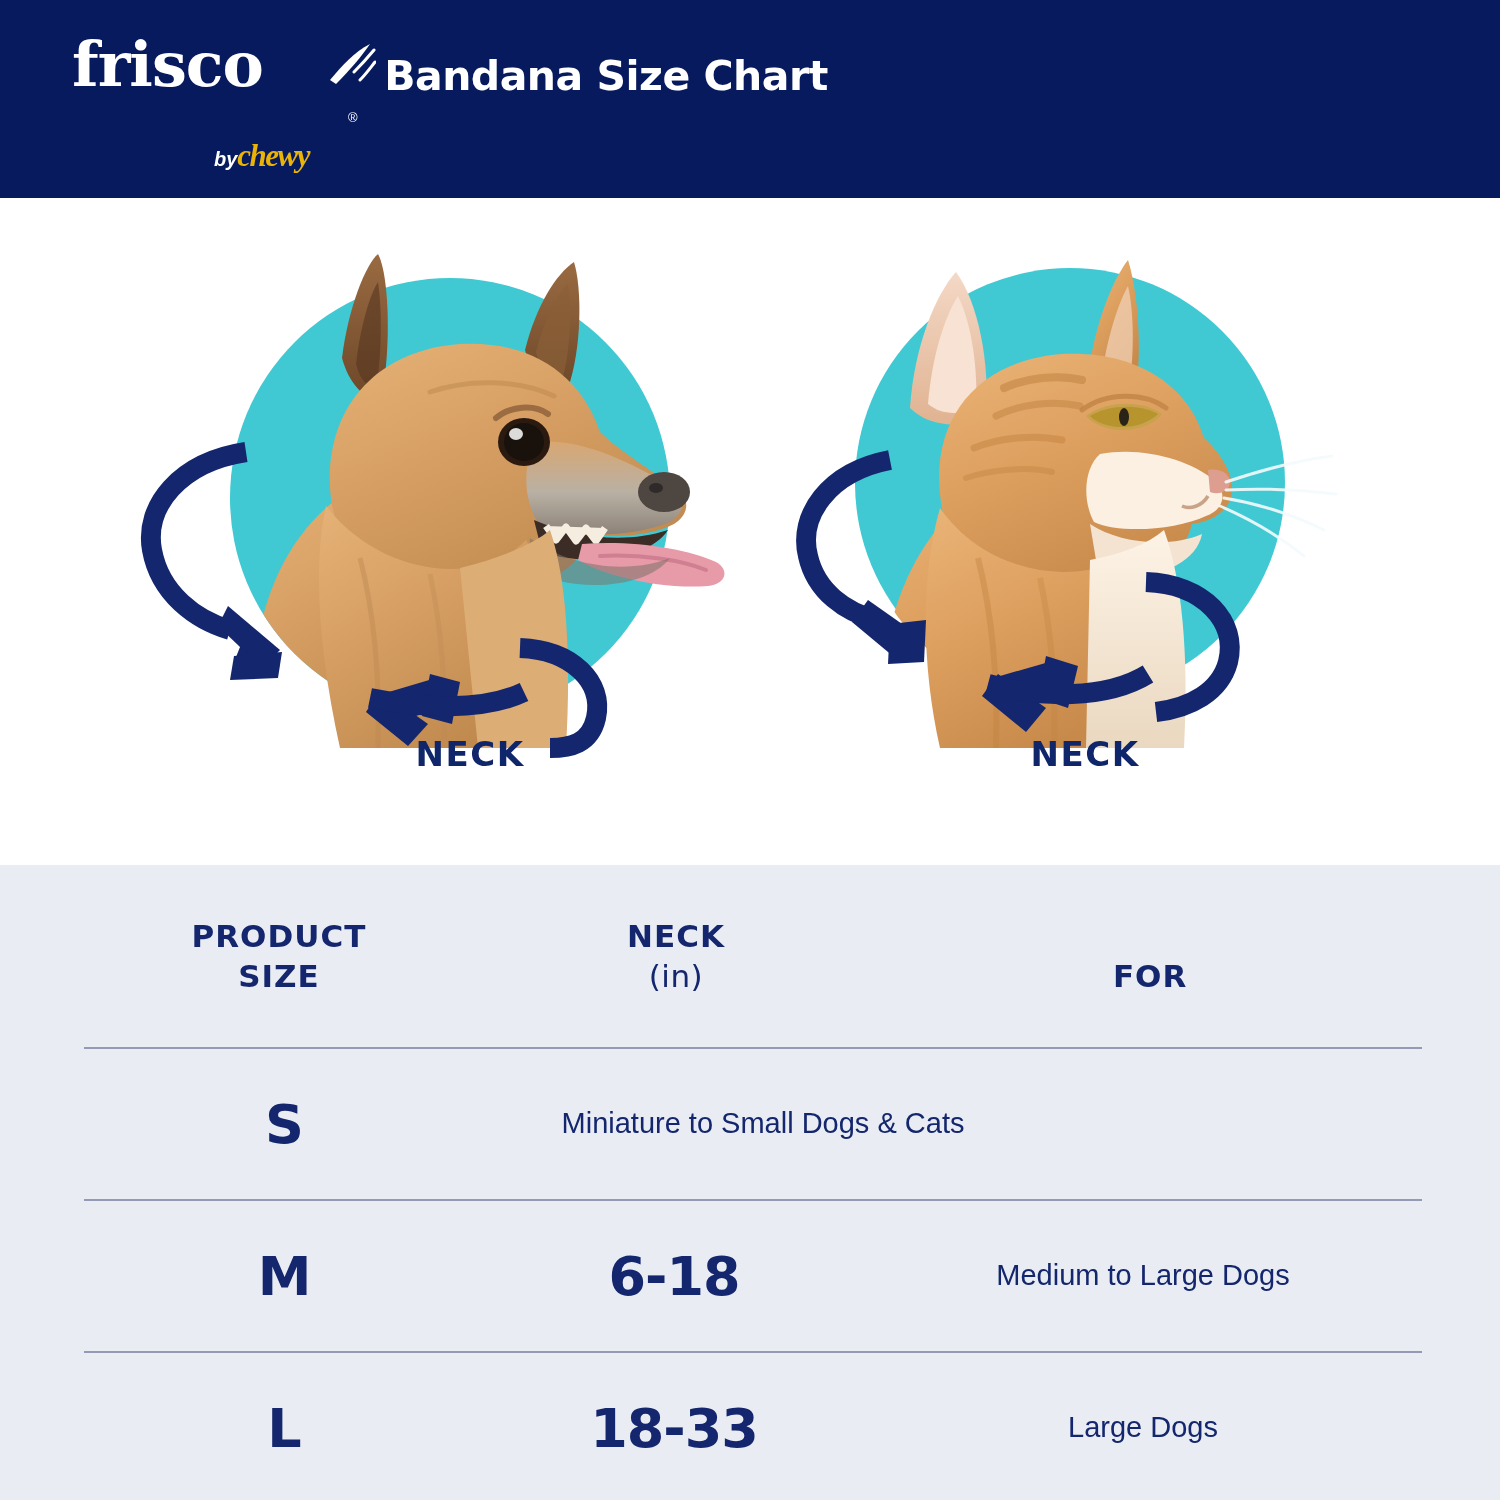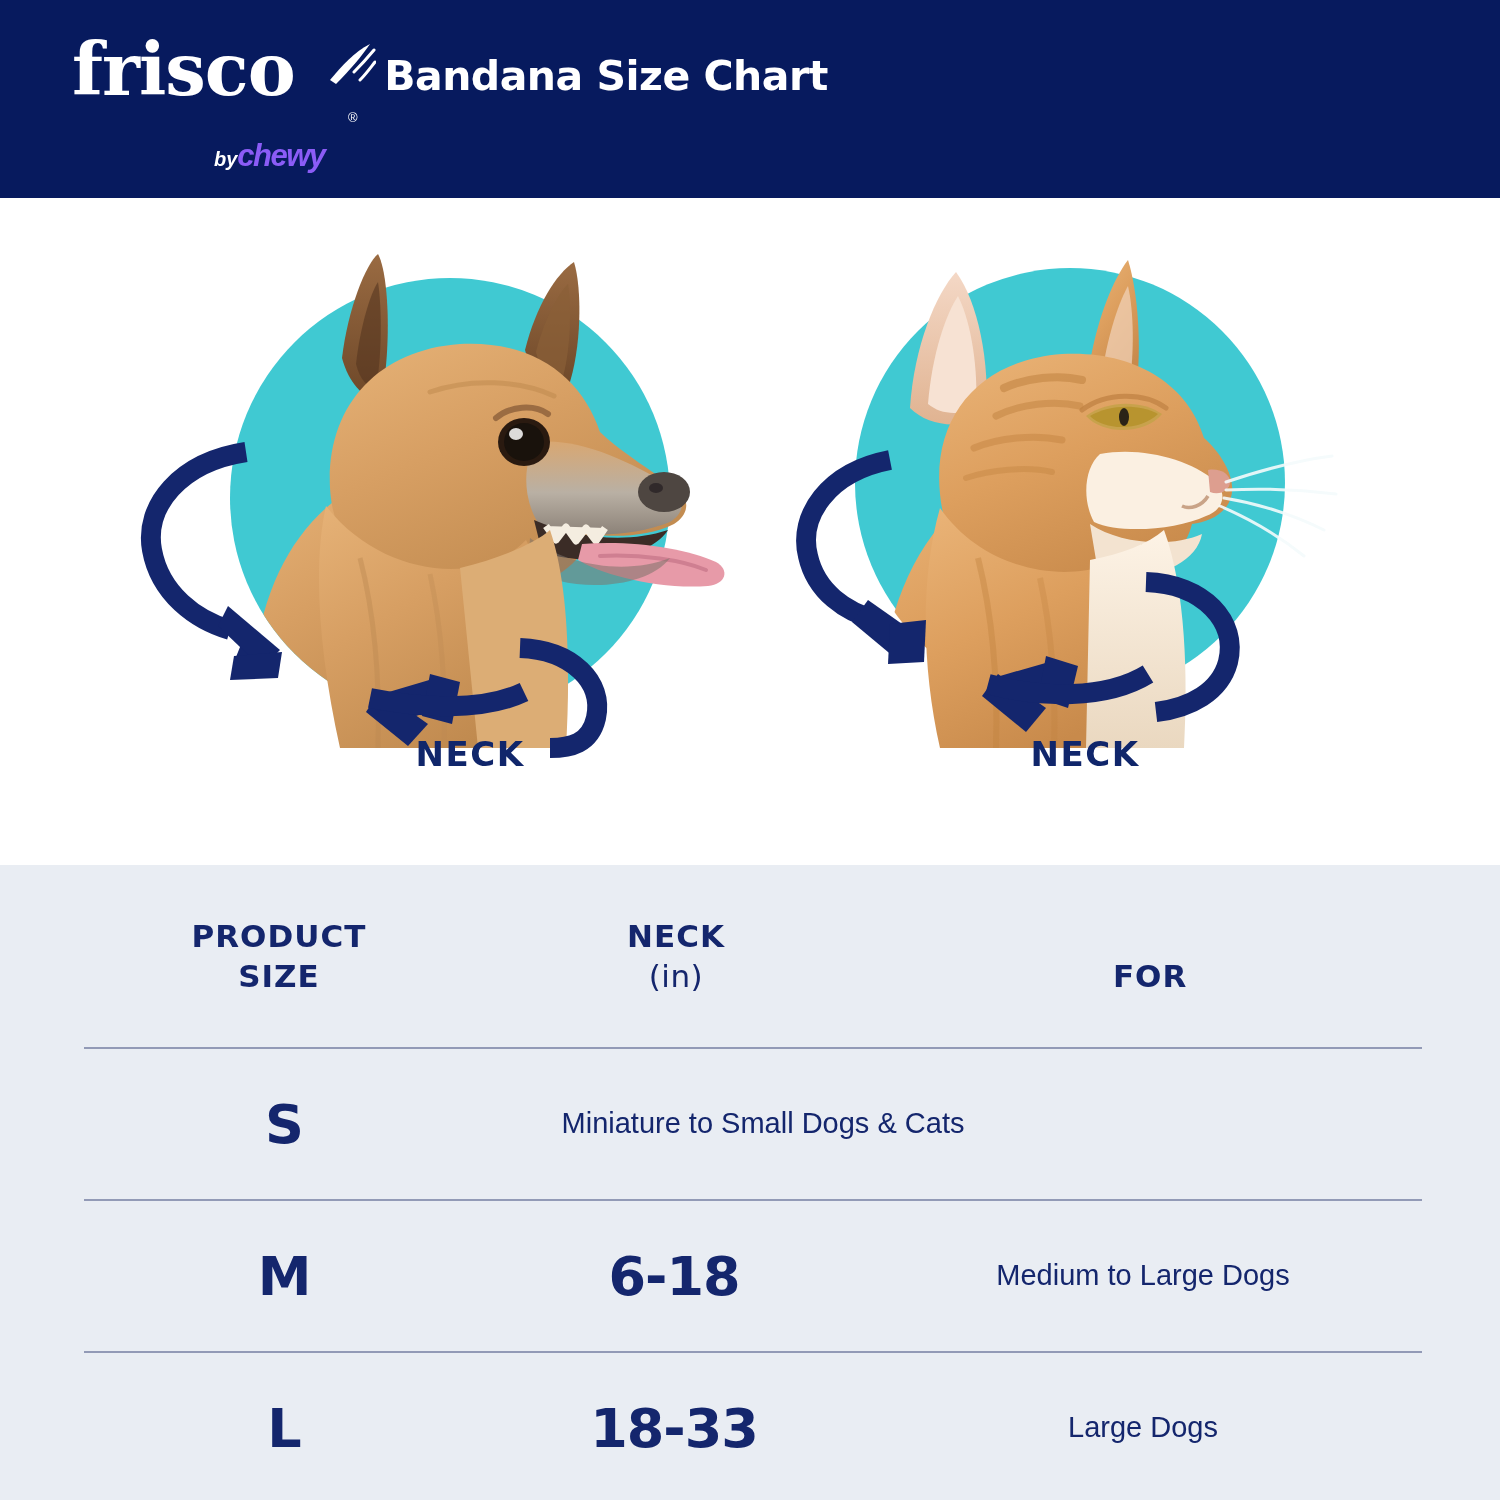--- a/index.html
+++ b/index.html
@@ -40,21 +40,21 @@
     top: 34px;
     width: 320px;
     height: 130px;
   }
   .logo-wordmark {
     position: absolute;
     left: 0;
     top: 0;
     font-family: "DejaVu Serif", serif;
     font-weight: 700;
-    font-size: 72px;
+    font-size: 62px;
     line-height: 1;
     letter-spacing: -1px;
     color: #ffffff;
   }
   .logo-reg {
     position: absolute;
     left: 276px;
     top: 76px;
     font-family: "Liberation Sans", sans-serif;
     font-size: 13px;
@@ -76,26 +76,26 @@
     gap: 0;
   }
   .logo-by {
     font-family: "Liberation Sans", sans-serif;
     font-style: italic;
     font-weight: 700;
     font-size: 20px;
     color: #ffffff;
   }
   .logo-chewy {
-    font-family: Liberation Sans, sans-serif;
+    font-family: Liberation Serif, serif;
     font-style: italic;
     font-weight: 700;
     font-size: 31px;
     letter-spacing: -1.5px;
-    color: #8b5cf6;
+    color: #eab308;
   }
 
   .header-title {
     position: absolute;
     left: 0;
     top: 52px;
     width: 1212px;
     text-align: center;
     font-family: "DejaVu Sans", sans-serif;
     font-weight: 700;

